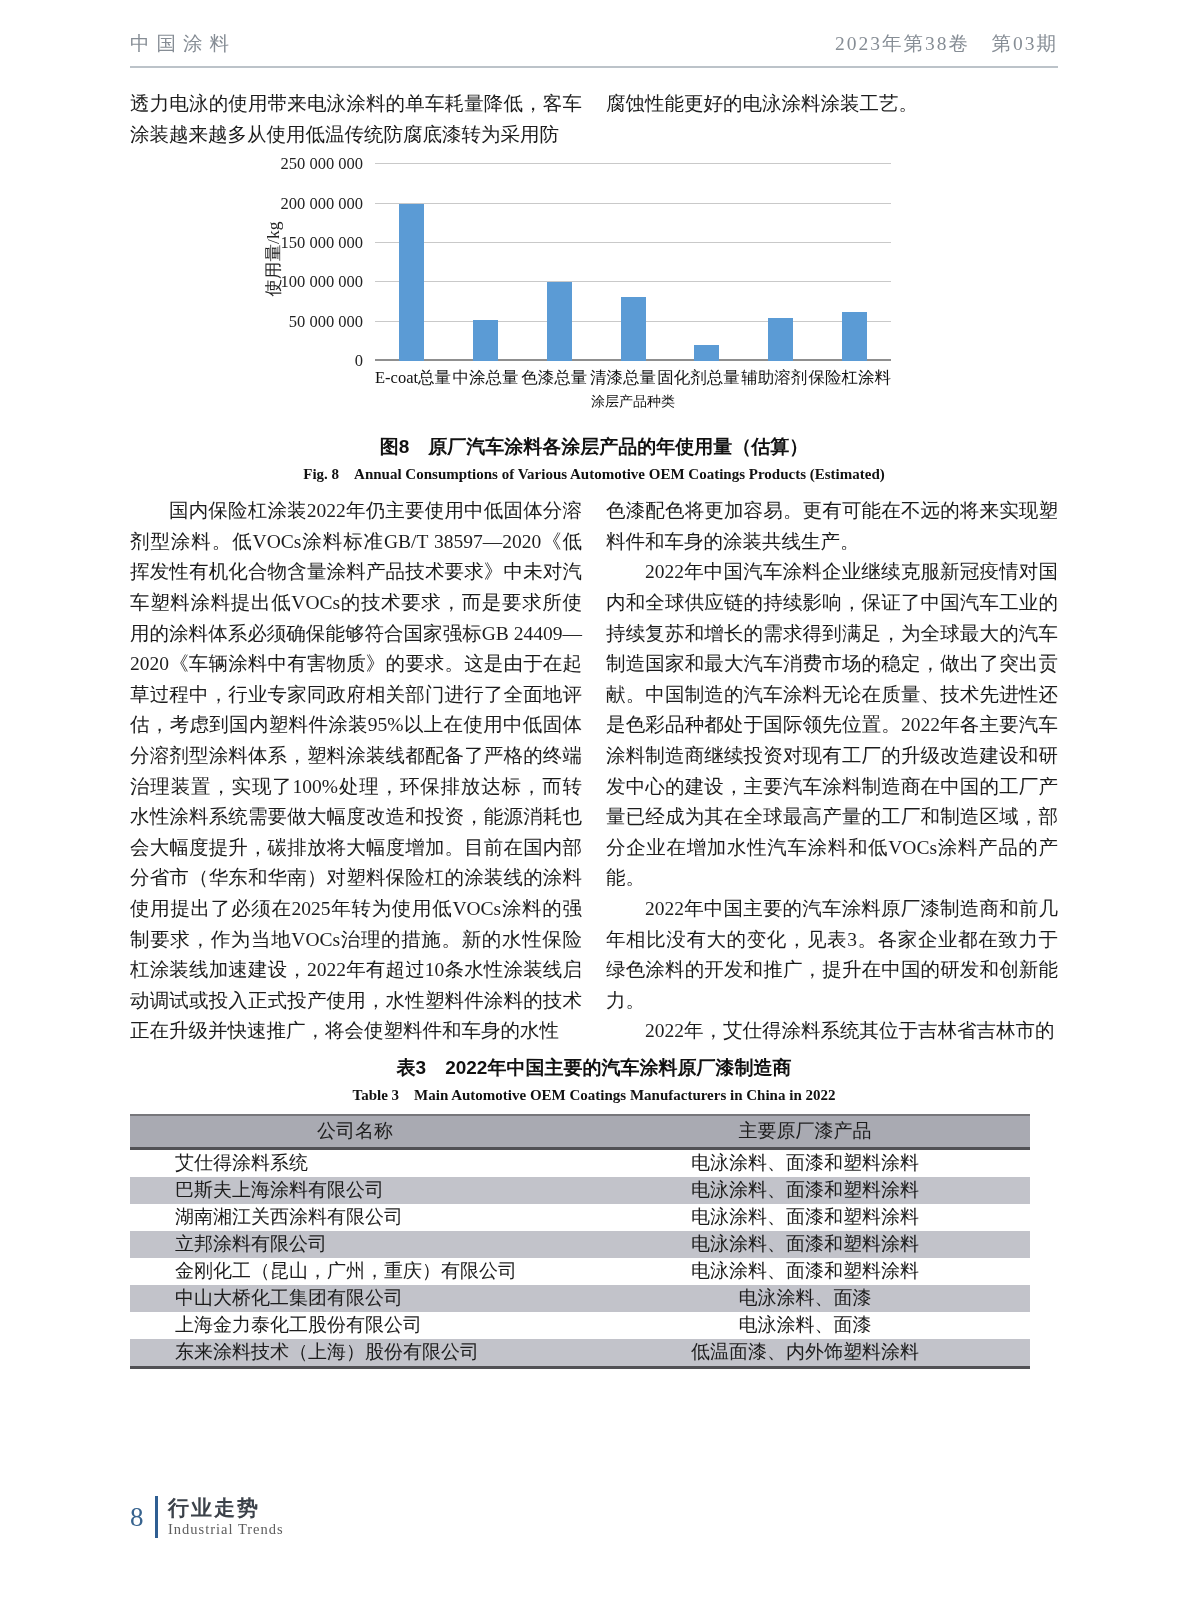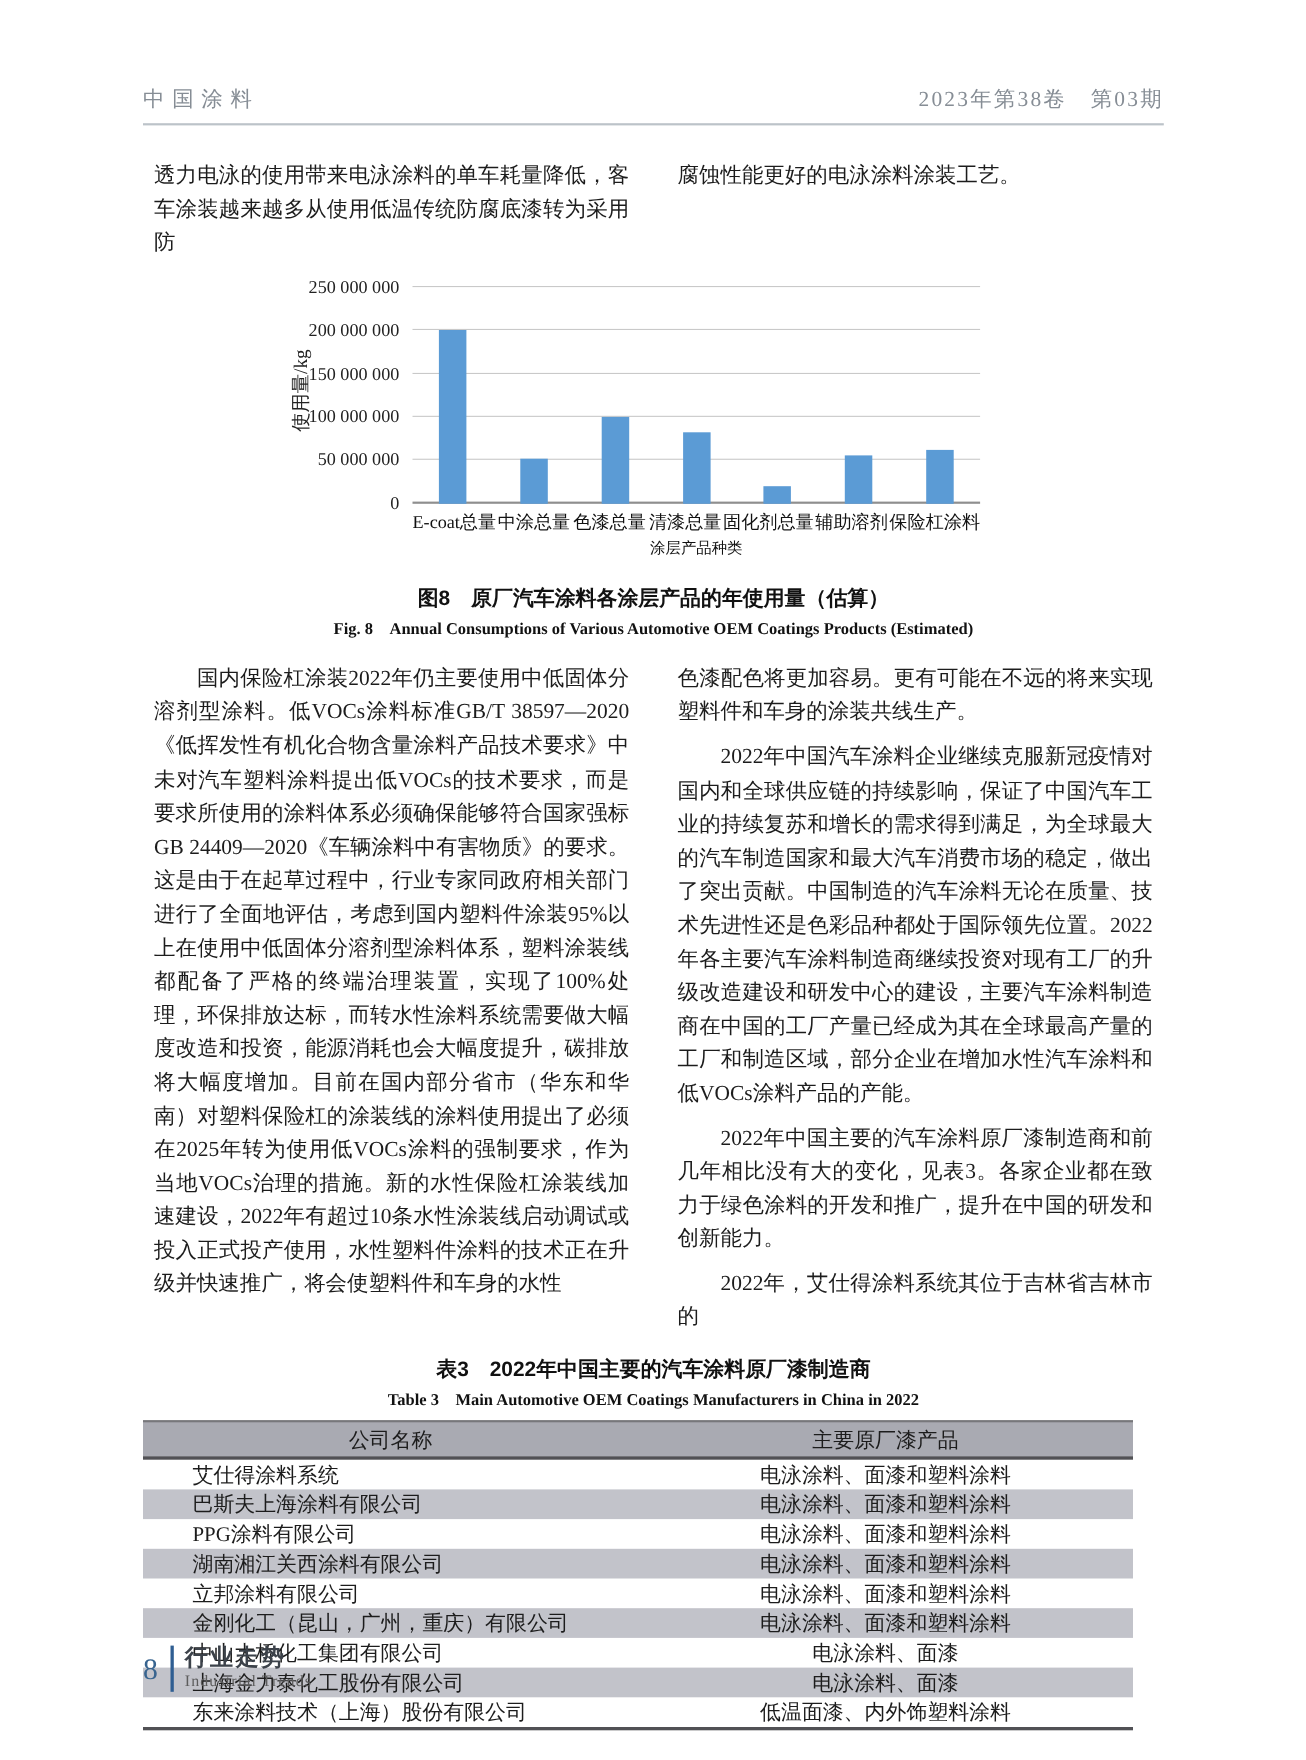--- a/index.html
+++ b/index.html
@@ -3,31 +3,31 @@
 <meta charset="utf-8">
 <style>
   html,body { margin:0; padding:0; background:#ffffff; }
   .page {
     position:relative; width:1187px; height:1600px; background:#fff;
     box-sizing:border-box; padding:0 129px 0 130px; overflow:hidden;
     font-family:"Liberation Serif","DejaVu Serif",serif; color:#1c1c1c;
   }
   
   .header {
-    padding-top:76px; padding-bottom:9px; border-bottom:2px solid #bcc3c9;
+    padding-top:30px; padding-bottom:9px; border-bottom:2px solid #bcc3c9;
     display:flex; justify-content:space-between; align-items:flex-end;
     color:#868d95; font-size:19.5px;
   }
   .journal-name { letter-spacing:7px; }
   .issue-info  { letter-spacing:2px; }
   
   .cols { display:flex; justify-content:space-between; }
   .col  { width:452px; }
   .cols p {
-    margin:10px; font-size:19.5px; line-height:30.6px; text-align:justify;
+    margin:0; font-size:19.5px; line-height:30.6px; text-align:justify;
   }
   p.indent   { text-indent:2em; }
   p.noindent { text-indent:0; }
   .intro { margin-top:21px; }
   .body-cols { margin-top:12px; }
   .section-heading {
     margin:1px 0; font-family:"Liberation Sans","DejaVu Sans",sans-serif;
     font-size:20px; font-weight:bold; color:#4b5a84; line-height:30.6px;
   }
   .section-heading .sec-num { margin-right:26px; }
@@ -172,24 +172,20 @@
       <tbody>
         <tr>
           <td class="company">艾仕得涂料系统</td>
           <td class="products">电泳涂料、面漆和塑料涂料</td>
         </tr>
         <tr>
           <td class="company">巴斯夫上海涂料有限公司</td>
           <td class="products">电泳涂料、面漆和塑料涂料</td>
         </tr>
         <tr>
-          <td class="company">PPG涂料有限公司</td>
-          <td class="products">电泳涂料、面漆和塑料涂料</td>
-        </tr>
-        <tr>
           <td class="company">湖南湘江关西涂料有限公司</td>
           <td class="products">电泳涂料、面漆和塑料涂料</td>
         </tr>
         <tr>
           <td class="company">立邦涂料有限公司</td>
           <td class="products">电泳涂料、面漆和塑料涂料</td>
         </tr>
         <tr>
           <td class="company">金刚化工（昆山，广州，重庆）有限公司</td>
           <td class="products">电泳涂料、面漆和塑料涂料</td>

